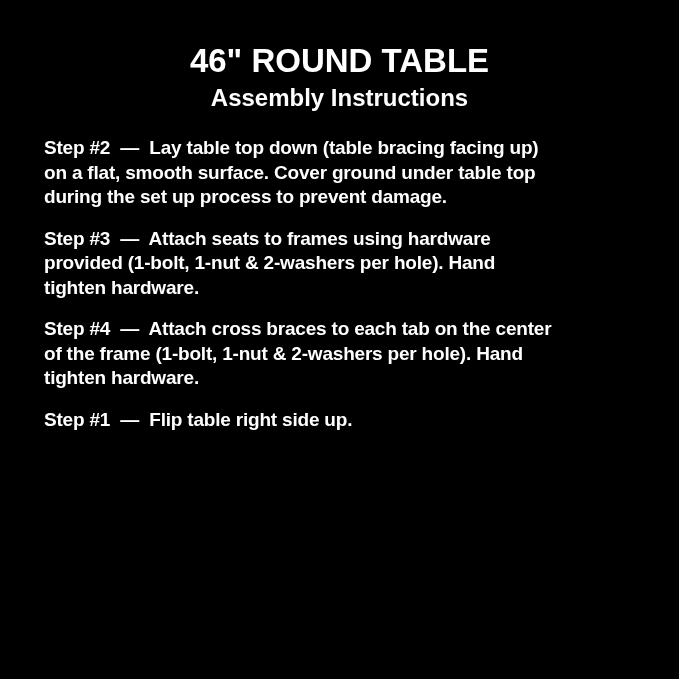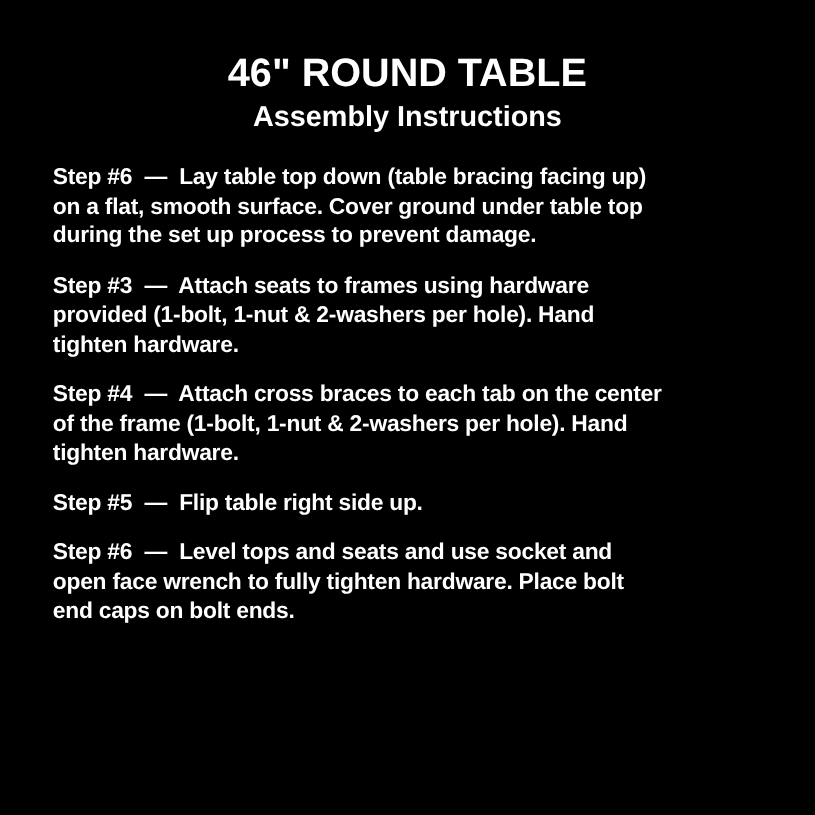--- a/index.html
+++ b/index.html
@@ -52,27 +52,24 @@
 </style>
 </head>
 <body style="background: rgb(0, 0, 0); color: rgb(255, 255, 255);">
 
 <div class="poster">
   <div class="poster-header">
     <h1 class="poster-title">46" ROUND TABLE</h1>
     <h2 class="poster-subtitle">Assembly Instructions</h2>
   </div>
   <div class="steps">
-    <p class="step">Step #6  —  Lay table top down (table bracing facing up)
+    <p class="step">Step #2  —  Lay table top down (table bracing facing up)
 on a flat, smooth surface. Cover ground under table top
 during the set up process to prevent damage.</p>
     <p class="step">Step #3  —  Attach seats to frames using hardware
 provided (1-bolt, 1-nut &amp; 2-washers per hole). Hand
 tighten hardware.</p>
     <p class="step">Step #4  —  Attach cross braces to each tab on the center
 of the frame (1-bolt, 1-nut &amp; 2-washers per hole). Hand
 tighten hardware.</p>
-    <p class="step">Step #5  —  Flip table right side up.</p>
-    <p class="step">Step #6  —  Level tops and seats and use socket and
-open face wrench to fully tighten hardware. Place bolt
-end caps on bolt ends.</p>
+    <p class="step">Step #1  —  Flip table right side up.</p>
   </div>
 </div>
 
 </body></html>

